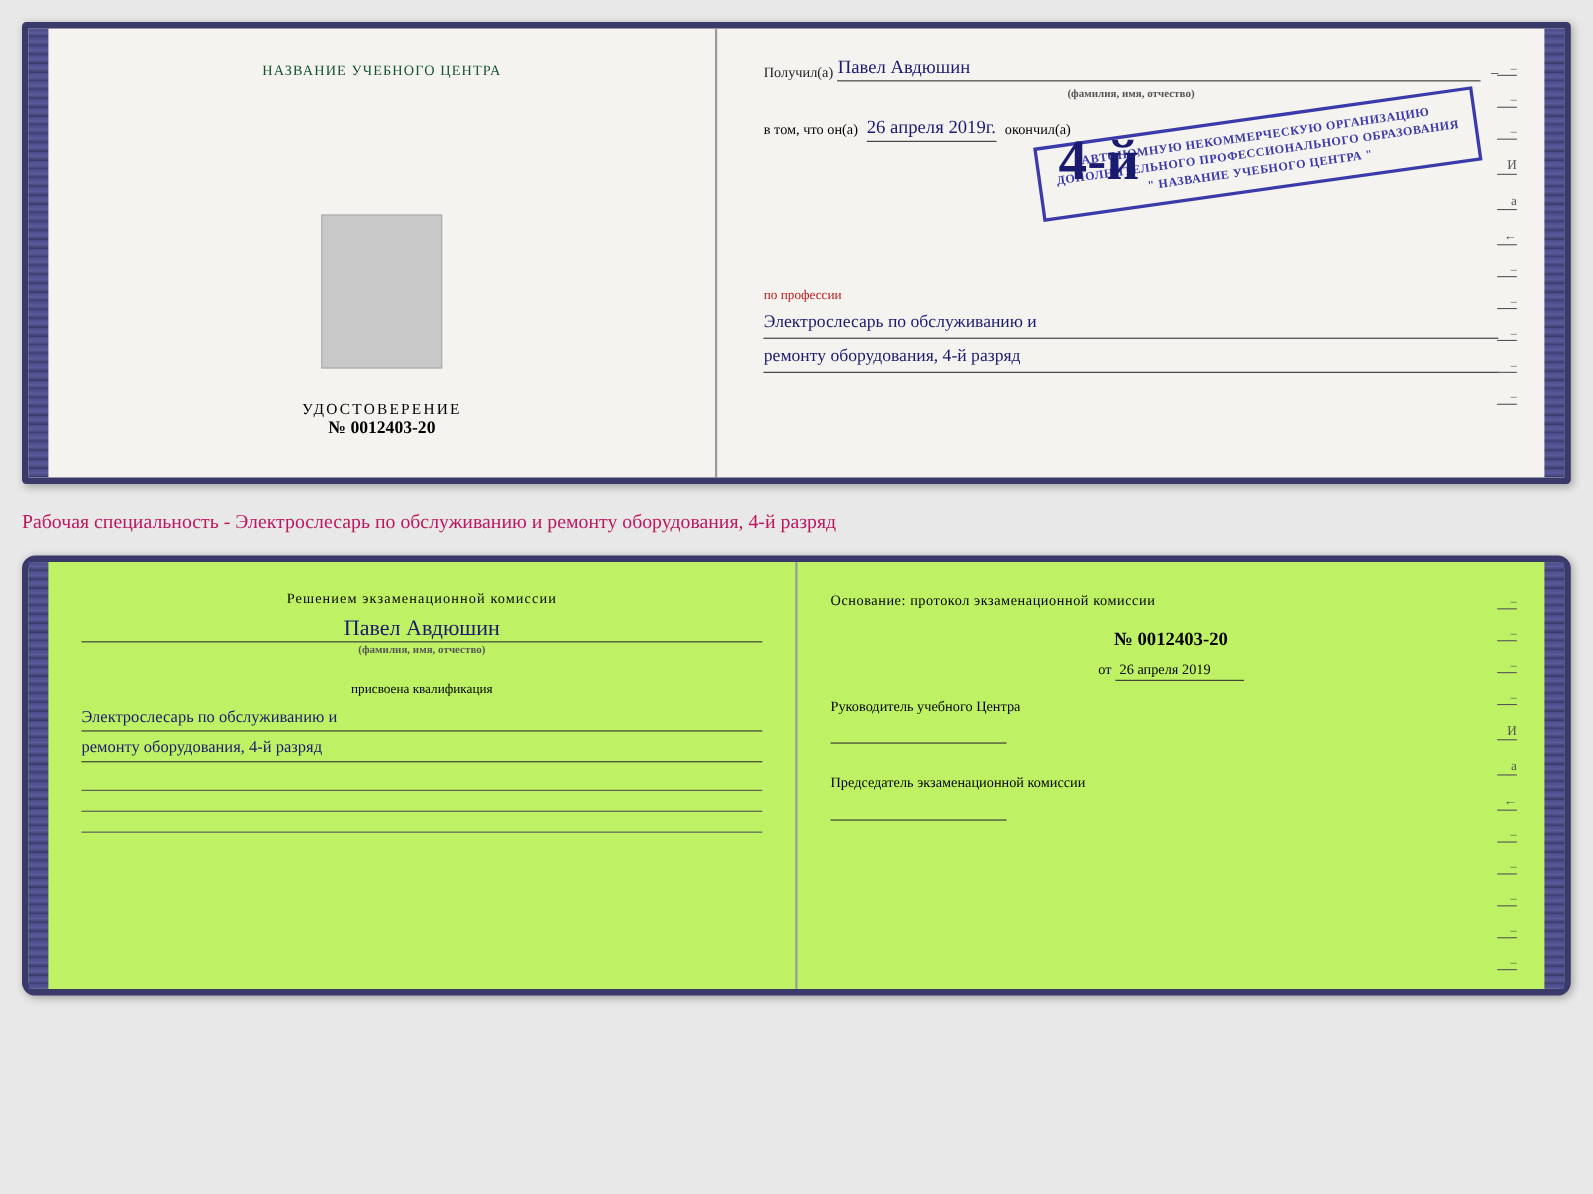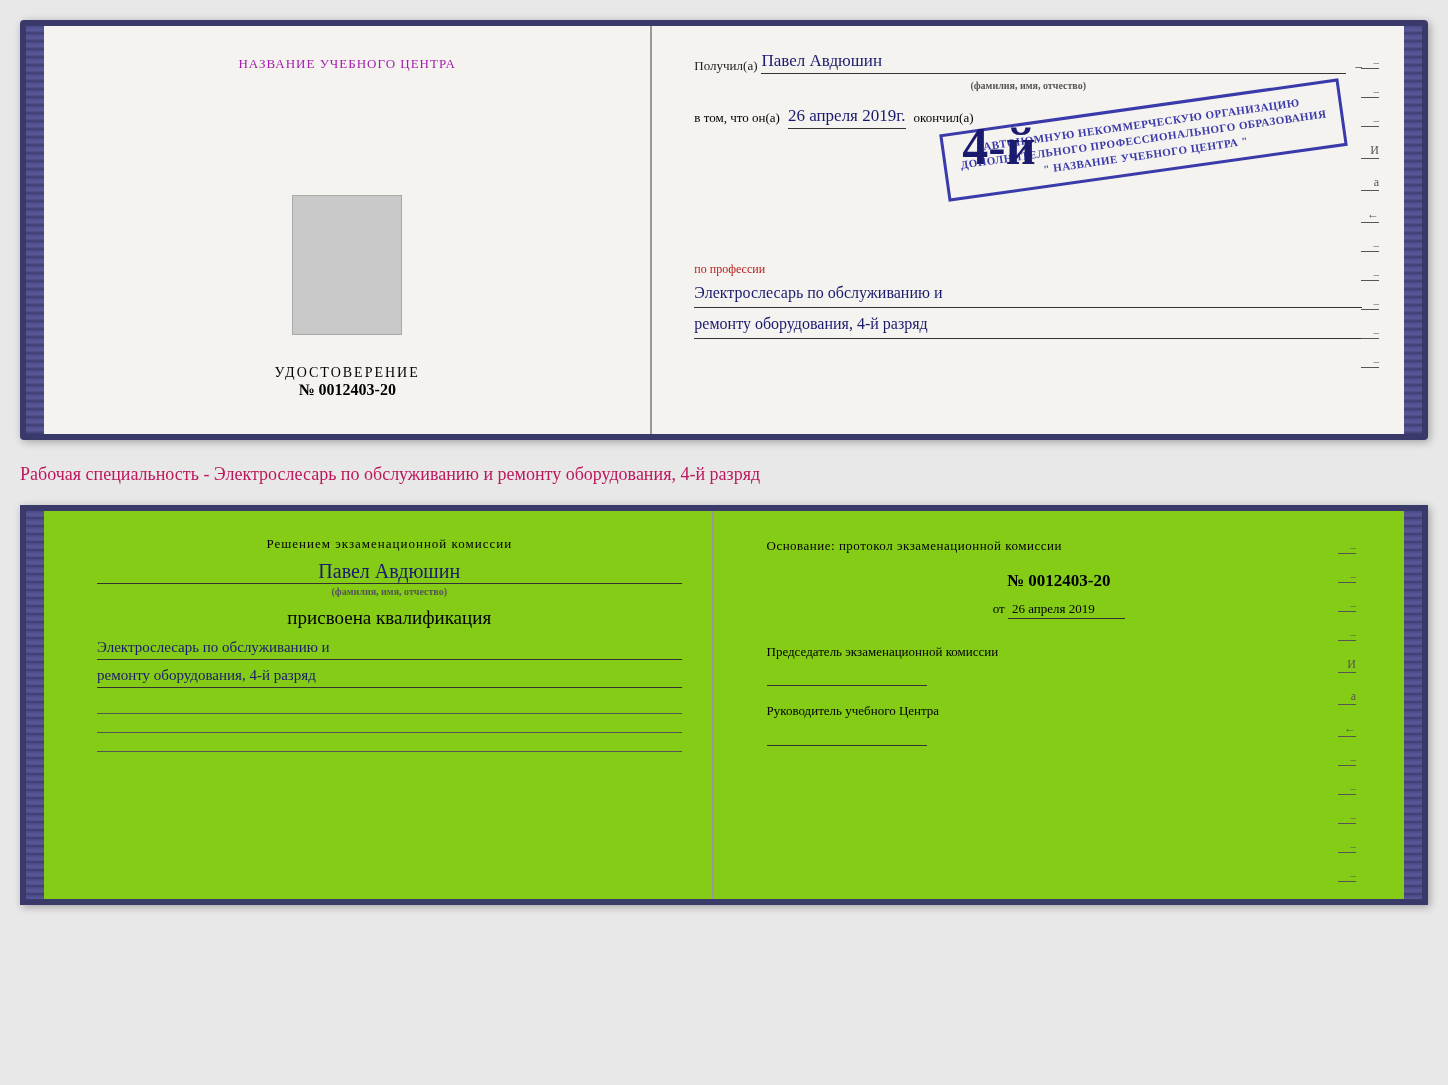--- a/index.html
+++ b/index.html
@@ -65,21 +65,21 @@
         #3a3a6a 8px
       );
       flex-shrink: 0;
     }
 
     .center-text {
       text-align: center;
       font-size: 13px;
       letter-spacing: 1px;
       text-transform: uppercase;
-      color: #a21caf;
+      color: #14532d;
     }
 
     .udostoverenie-title {
       text-align: center;
       margin: 20px 0 5px 0;
     }
 
     .udostoverenie-title .title-word {
       font-size: 14px;
       letter-spacing: 2px;
@@ -214,26 +214,25 @@
     .separator-text {
       font-size: 18px;
       color: #be185d;
       padding: 8px 0 4px 0;
       background: #e8e8e8;
     }
 
     
     .booklet-bottom {
       display: flex;
-      background: #84cc16;
+      background: #bef264;
       border: 6px solid #3a3a6a;
-      border-radius: 0;
+      border-radius: 12px;
       min-height: 400px;
       box-shadow: 2px 2px 8px rgba(0,0,0,0.3);
-      gap: 23px;
     }
 
     .booklet-bottom .booklet-spine {
       width: 18px;
     }
 
     .bottom-left {
       flex: 1;
       padding: 25px 30px;
       border-right: 2px solid #999;
@@ -266,23 +265,23 @@
       font-family: 'Segoe Script', 'Comic Sans MS', cursive;
       font-size: 20px;
       color: #1a1a6e;
       border-bottom: 1px solid #333;
       display: block;
       margin: 4px 0 2px 0;
       text-align: center;
     }
 
     .prisvoena-label {
-      font-size: 19px;
-      text-align: center;
-      margin: 10px 0 6px 0;
+      font-size: 12px;
+      text-align: center;
+      margin: 22px 0 6px 0;
     }
 
     .kvalif-value {
       font-family: 'Segoe Script', 'Comic Sans MS', cursive;
       font-size: 15px;
       color: #1a1a6e;
       border-bottom: 1px solid #333;
       display: block;
       margin-bottom: 3px;
       line-height: 1.6;
@@ -475,30 +474,30 @@
             <span>0012403-20</span>
           </span>
         </div>
 
         <div class="ot-line" style="text-align:center;margin-top:8px;">
           <span>от</span>
           <span style="border-bottom:1px solid #333;padding:0 30px 2px 4px;">26 апреля 2019</span>
         </div>
       </div>
 
+      <div class="signature-block" style="margin-top:10px;">
+        <div class="signature-label">Руководитель учебного Центра</div>
+        <span class="sig-line"></span>
+      </div>
+
       <div class="signature-block" style="margin-top:25px;">
         <div class="signature-label">Председатель экзаменационной комиссии</div>
         <span class="sig-line"></span>
       </div>
 
-      <div class="signature-block" style="margin-top:10px;">
-        <div class="signature-label">Руководитель учебного Центра</div>
-        <span class="sig-line"></span>
-      </div>
-
       <div class="right-dashes">
         <div class="right-dash">–</div>
         <div class="right-dash">–</div>
         <div class="right-dash">–</div>
         <div class="right-dash">–</div>
         <div class="right-dash" style="font-size:12px;">И</div>
         <div class="right-dash" style="font-size:12px;">а</div>
         <div class="right-dash" style="font-size:12px;">←</div>
         <div class="right-dash">–</div>
         <div class="right-dash">–</div>

